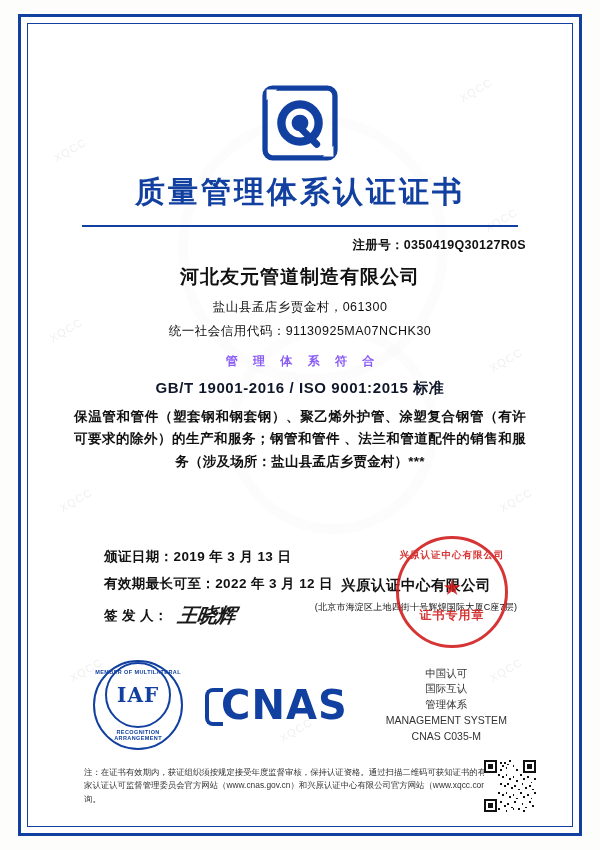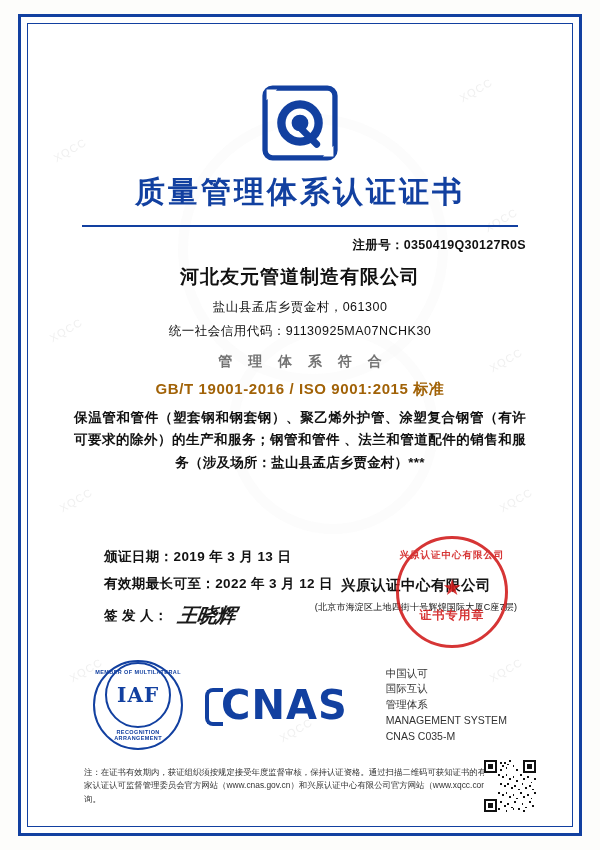--- a/index.html
+++ b/index.html
@@ -127,31 +127,31 @@
     letter-spacing: 0.5px;
   }
   .credit {
     margin-top: 7px;
     font-size: 12.5px;
     color: #111;
     letter-spacing: 0.5px;
   }
   .conform {
     margin-top: 13px;
-    font-size: 14px;
-    font-weight: bold;
-    color: #737373;
+    font-size: 12px;
+    font-weight: bold;
+    color: #8b5cf6;
     letter-spacing: 6px;
     padding-left: 6px;
   }
   .standard {
     margin-top: 9px;
     font-size: 15px;
     font-weight: bold;
-    color: #a16207;
+    color: #0f172a;
     letter-spacing: 0.6px;
   }
   .scope-label {
     margin-top: 13px;
     font-size: 13.5px;
     font-weight: bold;
     color: #111;
     letter-spacing: 1px;
   }
   .scope-body {
@@ -318,21 +318,21 @@
     left: -16px;
     top: 6px;
     width: 14px;
     height: 30px;
     border-left: 4px solid #1240a0;
     border-top: 4px solid #1240a0;
     border-bottom: 4px solid #1240a0;
     border-radius: 8px 0 0 8px;
   }
   .cnas-text {
-    text-align: left;
+    text-align: center;
     font-size: 10.5px;
     color: #333;
     line-height: 1.5;
   }
   .cnas-text .cn { font-size: 10.5px; }
   
   .footnote {
     position: absolute;
     left: 56px;
     right: 34px;

